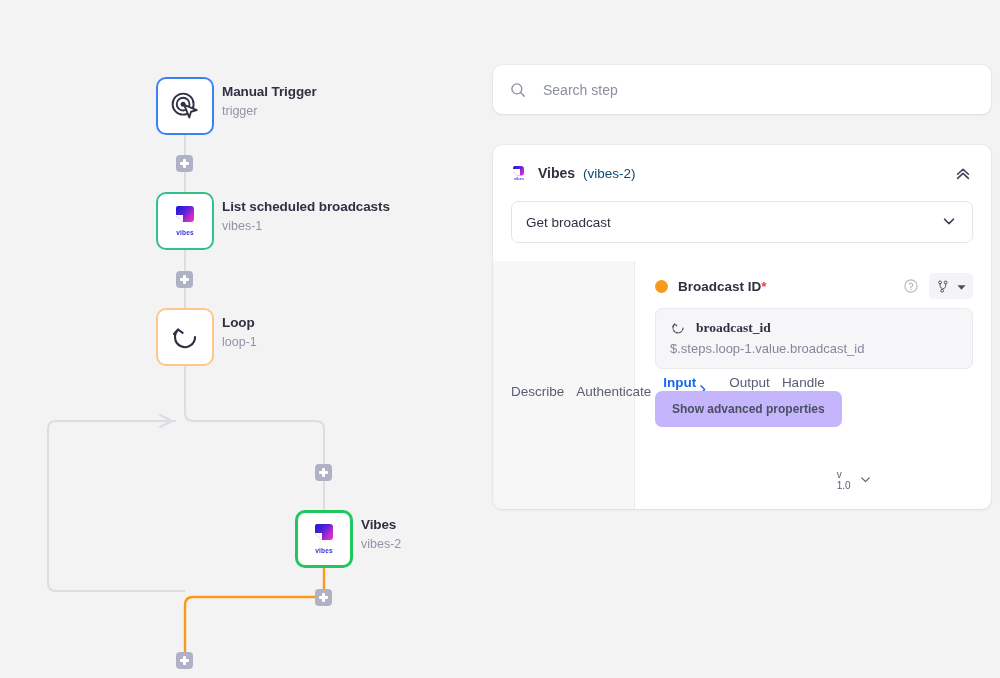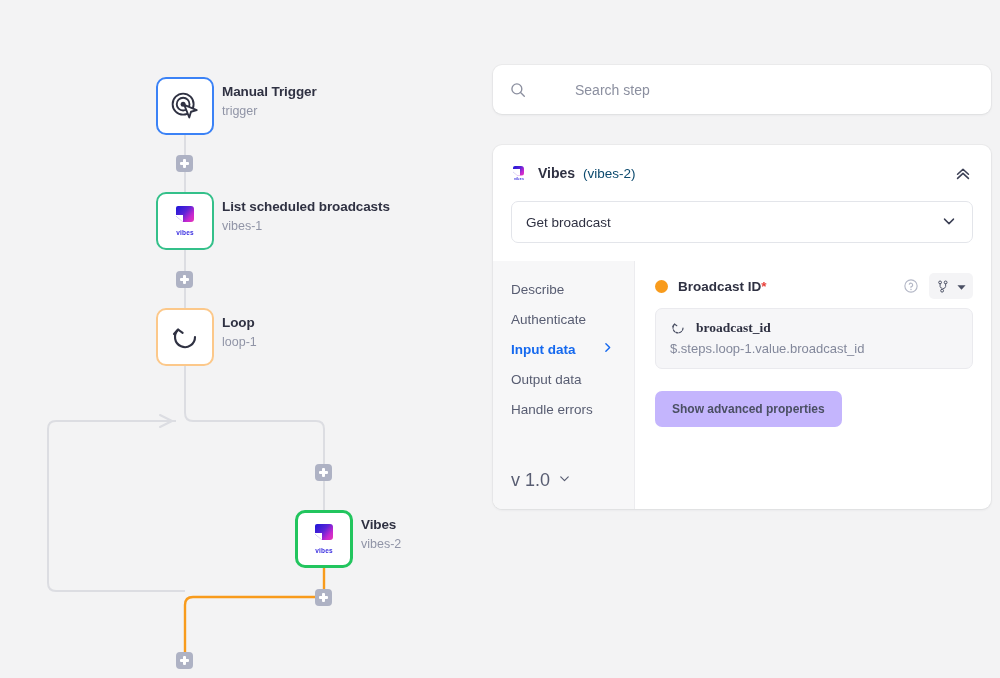--- a/index.html
+++ b/index.html
@@ -64,21 +64,21 @@
     content: ""; position: absolute; background: #ffffff; border-radius: 1px;
   }
   .plus-btn:before { width: 9px; height: 2.6px; }
   .plus-btn:after  { width: 2.6px; height: 9px; }
 
   
   .search-card {
     position: absolute; left: 493px; top: 25px; width: 498px; height: 49px;
     background: #ffffff; border-radius: 9px;
     box-shadow: 0 1px 3px rgba(16,24,40,.07), 0 0 0 1px rgba(16,24,40,.03);
-    display: flex; align-items: center; padding: 0 16px; gap: 32px;
+    display: flex; align-items: center; padding: 0 16px;
   }
   .search-placeholder {
     font-size: 14px; color: #8b8f9f; margin-left: 16px;
   }
 
   .step-card {
     position: absolute; left: 493px; top: 105px; width: 498px; height: 364px;
     background: #ffffff; border-radius: 9px; overflow: hidden;
     box-shadow: 0 1px 3px rgba(16,24,40,.07), 0 0 0 1px rgba(16,24,40,.03);
   }
@@ -95,31 +95,31 @@
   .action-select {
     margin: 0 18px; height: 42px; border: 1px solid #e3e5ea; border-radius: 7px;
     display: flex; align-items: center; padding: 0 14px;
     font-size: 13.5px; color: #2f3142;
   }
   .action-select .chev { margin-left: auto; }
 
   .step-body { display: flex; height: 248px; margin-top: 18px; }
   .tabs-col {
     width: 142px; background: #f7f7f8; border-right: 1px solid #ececef;
-    padding: 14px 0 0 18px; display: flex; flex-direction: column;
+    padding: 14px 0 0 18px; display: flex; flex-direction: row;
   }
   .tab-item {
     font-size: 13.5px; color: #585d72; padding: 6px 12px 6px 0;
     display: flex; align-items: center; line-height: 18px;
   }
   .tab-item.active { color: #1569ef; font-weight: bold; }
   .tab-item .tab-chev { margin-left: auto; margin-right: 8px; }
   .version-row {
     margin-top: auto; margin-bottom: 18px;
-    font-size: 18px; color: #585d72; display: flex; align-items: center;
+    font-size: 10px; color: #585d72; display: flex; align-items: center;
   }
   .version-row .chev { margin-left: 7px; }
 
   .fields-col { flex: 1; padding: 14px 18px 0 20px; }
   .field-label-row { display: flex; align-items: center; height: 22px; }
   .dot-required {
     width: 13px; height: 13px; border-radius: 50%; background: #f89b1c; margin-right: 10px;
   }
   .field-label { font-size: 13.5px; font-weight: bold; color: #2f3142; }
   .field-req-star { color: #e8403a; font-weight: bold; font-size: 13.5px; }

